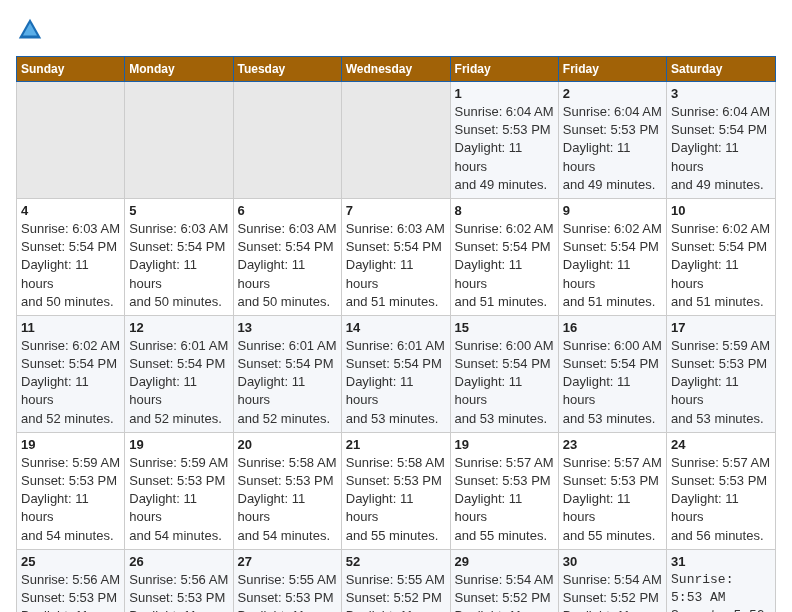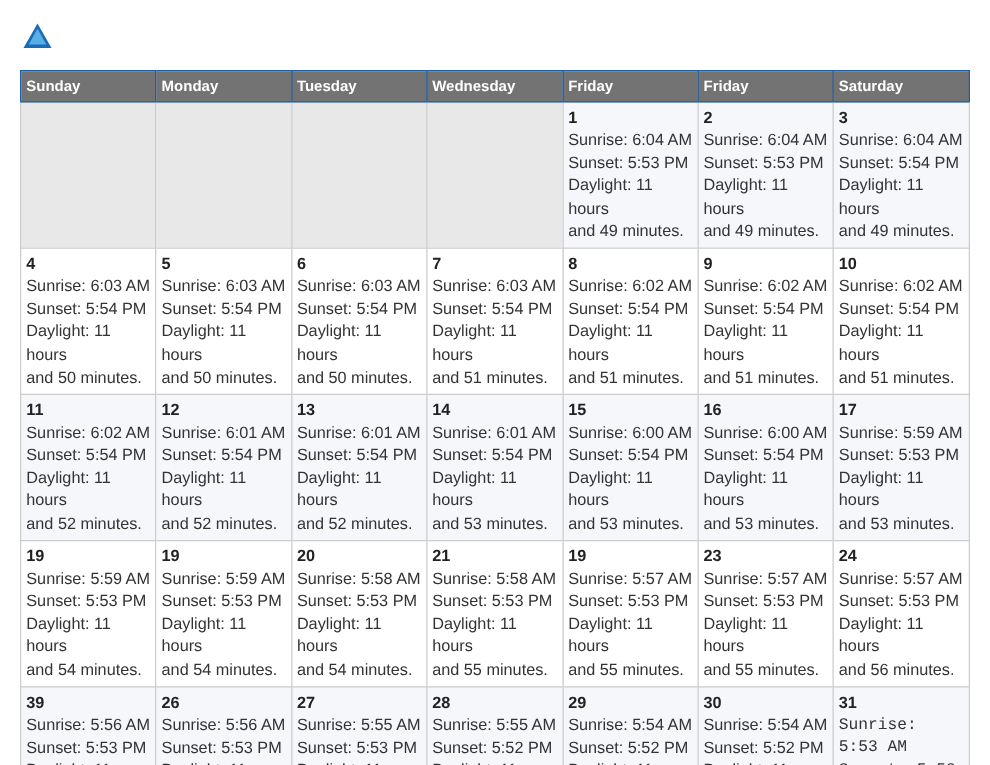--- a/index.html
+++ b/index.html
@@ -44,21 +44,21 @@
     .location {
       font-size: 15px;
       color: #444;
     }
     table {
       width: 100%;
       border-collapse: collapse;
       font-size: 10.5px;
     }
     thead tr th {
-      background-color: #737373;
+      background-color: #a16207;
       color: #fff;
       padding: 5px 4px;
       text-align: left;
       font-size: 12px;
       font-weight: bold;
       border: 1px solid #1a5fa8;
     }
     tbody tr td {
       border: 1px solid #ccc;
       vertical-align: top;
@@ -299,42 +299,42 @@
         <td>
           <span class="day-num">24</span>
           <div class="day-info" style="white-space: pre-line;">Sunrise: 5:57 AM
 Sunset: 5:53 PM
 Daylight: 11 hours
 and 56 minutes.</div>
         </td>
       </tr>
       <tr>
         <td>
-          <span class="day-num">39</span>
+          <span class="day-num">25</span>
           <div class="day-info" style="white-space: pre-line;">Sunrise: 5:56 AM
 Sunset: 5:53 PM
 Daylight: 11 hours
 and 56 minutes.</div>
         </td>
         <td>
           <span class="day-num">26</span>
           <div class="day-info" style="white-space: pre-line;">Sunrise: 5:56 AM
 Sunset: 5:53 PM
 Daylight: 11 hours
 and 56 minutes.</div>
         </td>
         <td>
           <span class="day-num">27</span>
           <div class="day-info" style="white-space: pre-line;">Sunrise: 5:55 AM
 Sunset: 5:53 PM
 Daylight: 11 hours
 and 57 minutes.</div>
         </td>
         <td>
-          <span class="day-num">28</span>
+          <span class="day-num">52</span>
           <div class="day-info" style="white-space: pre-line;">Sunrise: 5:55 AM
 Sunset: 5:52 PM
 Daylight: 11 hours
 and 57 minutes.</div>
         </td>
         <td>
           <span class="day-num">29</span>
           <div class="day-info" style="white-space: pre-line;">Sunrise: 5:54 AM
 Sunset: 5:52 PM
 Daylight: 11 hours

